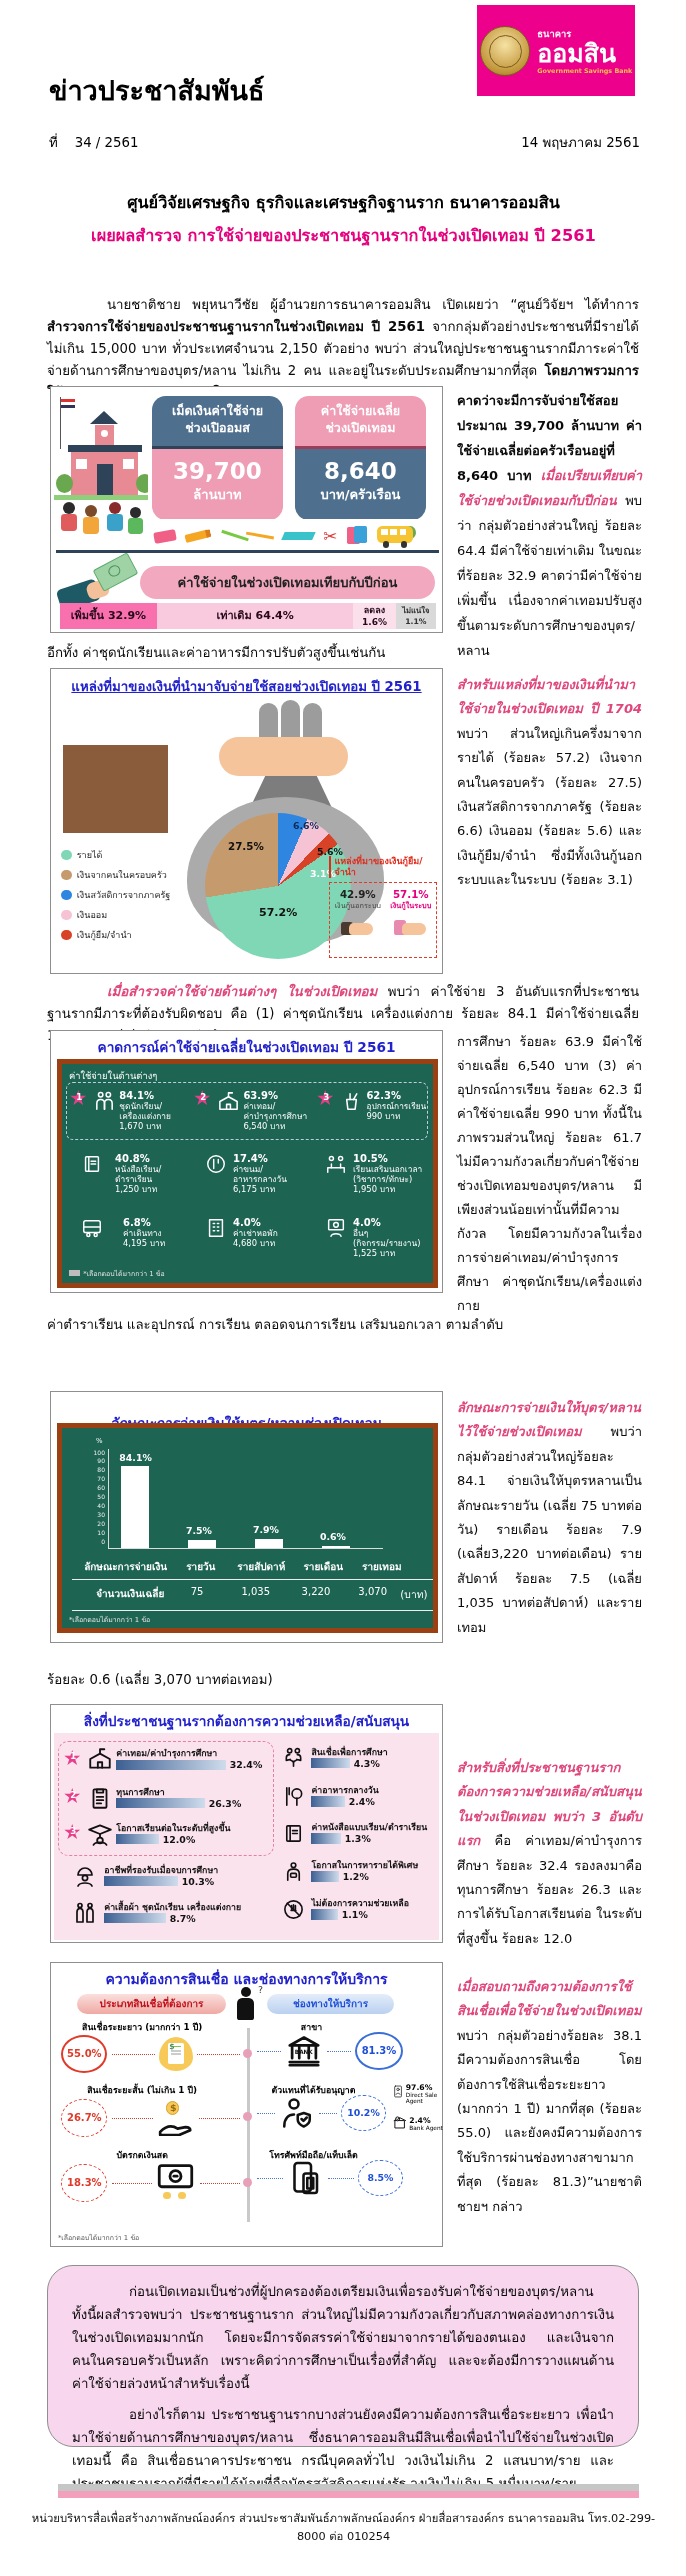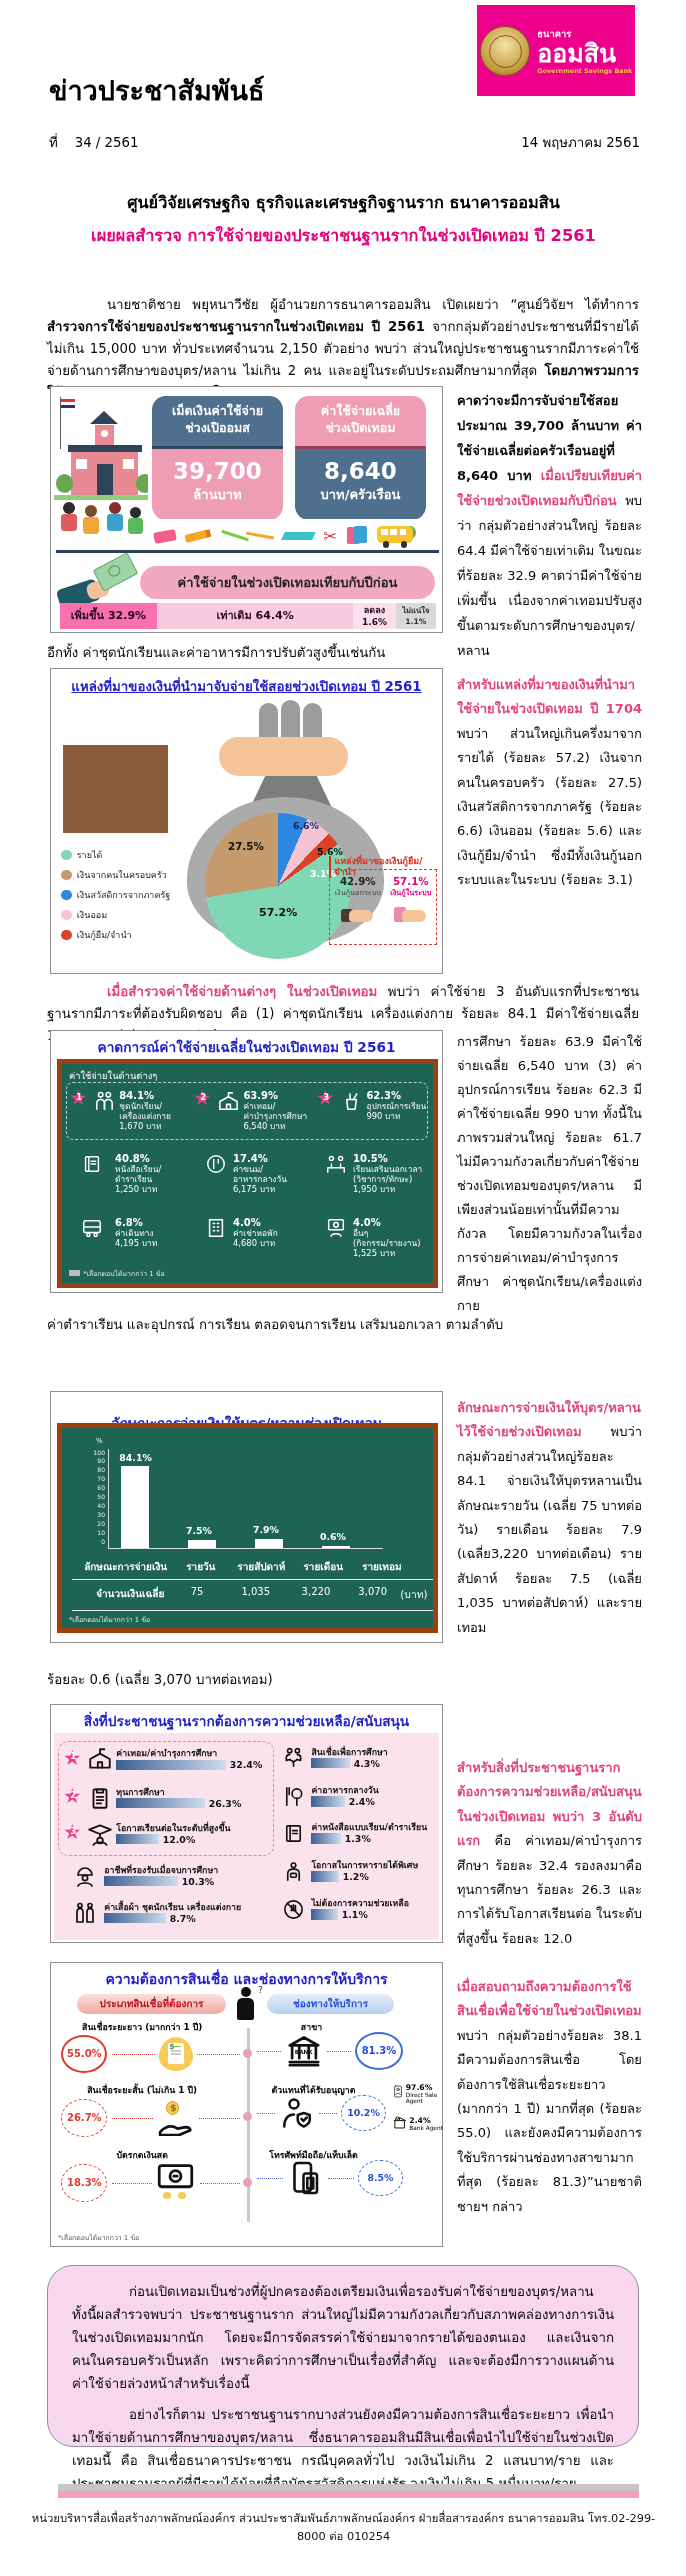--- a/index.html
+++ b/index.html
@@ -3,21 +3,21 @@
 <meta charset="utf-8">
 <style>
 *{box-sizing:border-box;margin:0;padding:0}
 body{background:#ffffff}
 .page{position:relative;width:687px;height:2576px;background:#fff;font-family:"DejaVu Sans","Liberation Sans",sans-serif;color:#000;overflow:hidden}
 .abs{position:absolute}
 .prl{white-space:pre-line}
 .bold{font-weight:bold}
 .ctr{text-align:center}
 .jst{text-align:justify}
-.pinki{color:#e0457b;font-weight:bold;}
+.pinki{color:#e0457b;font-weight:bold;font-style:italic}
 .body-txt{font-size:13.3px;line-height:22px;color:#0a0a0a}
 .side{position:absolute;left:457px;width:185px;font-size:13px;line-height:24.4px;text-align:justify;color:#0a0a0a}
 .ibox{position:absolute;left:50px;width:393px;background:#fff;border:0.9px solid #8f8f8f}
 .btitle{color:#2222cc;font-weight:bold;text-align:center}
 .board{position:absolute;background:#1e6452;border:5.2px solid #9a4012}
 .wt{color:#fff}
 .wic{stroke:#fff;fill:none;stroke-width:1.6;stroke-linecap:round;stroke-linejoin:round}
 .bic{stroke:#111;fill:none;stroke-width:1.7;stroke-linecap:round;stroke-linejoin:round}
 .star{position:relative;display:inline-block;width:20.6px;height:20.6px;flex:none}
 .star .s{position:absolute;left:0;top:-3.4px;font-size:20.6px;color:#e83e8c}
@@ -186,21 +186,21 @@
           <span style="width:10.3px;height:10.3px;border-radius:50%;background:#f6c3d5;flex:none"></span>
           <span>เงินออม</span>
         </div>
       <div style="display:flex;align-items:center;gap:5.2px">
           <span style="width:10.3px;height:10.3px;border-radius:50%;background:#d84226;flex:none"></span>
           <span>เงินกู้ยืม/จำนำ</span>
         </div>
     </div>
 
     <div class="abs bold" style="left:278px;top:187px;width:110px;font-size:9px;color:#e02a1a;border-left:2.6px solid #e02a1a;padding-left:3.4px;line-height:11px">แหล่งที่มาของเงินกู้ยืม/จำนำ</div>
-    <div class="abs" style="left:278px;top:200px;width:108px;height:76px;border:1.3px dashed #e03a2a;display:flex;justify-content:space-around;padding-top:5.2px">
+    <div class="abs" style="left:278px;top:213px;width:108px;height:76px;border:1.3px dashed #e03a2a;display:flex;justify-content:space-around;padding-top:5.2px">
       <div class="ctr">
         <div class="bold" style="font-size:10.3px;color:#222">42.9%</div>
         <div style="font-size:7.3px;color:#444">เงินกู้นอกระบบ</div>
         <div style="position:relative;width:34px;height:22px;margin:5.2px auto 0">
           <div style="position:absolute;left:0;top:5.2px;width:12px;height:13.7px;background:#4a3a30;border-radius:2.6px"></div>
           <div style="position:absolute;left:8.6px;top:6.9px;width:24px;height:12px;background:#f6c49a;border-radius:6.9px 8.6px 8.6px 5.2px"></div>
         </div>
       </div>
       <div class="ctr">
         <div class="bold" style="font-size:10.3px;color:#e6007e">57.1%</div>
@@ -312,21 +312,21 @@
             <path d="M7 16v-4m10 4v-4"></path>
           </svg>
         <div>
             <div class="cell-pct">10.5%</div>
             <div class="cell-nm prl">เรียนเสริมนอกเวลา
 (วิชาการ/ทักษะ)</div>
             <div class="cell-nm">1,950 บาท</div>
           </div>
       </div>
 
-      <div class="abs" style="left:19px;top:153px;width:112px;display:flex;gap:12px;align-items:flex-start">
+      <div class="abs" style="left:19px;top:153px;width:112px;display:flex;gap:20px;align-items:flex-start">
         <svg class="wic" width="22" height="22" viewBox="0 0 24 24">
             <rect x="3" y="4" width="18" height="13" rx="2"></rect>
             <path d="M3 11h18"></path>
             <circle cx="8" cy="19.5" r="1.7"></circle>
             <circle cx="16" cy="19.5" r="1.7"></circle>
           </svg>
         <div>
             <div class="cell-pct">6.8%</div>
             <div class="cell-nm">ค่าเดินทาง</div>
             <div class="cell-nm">4,195 บาท</div>

